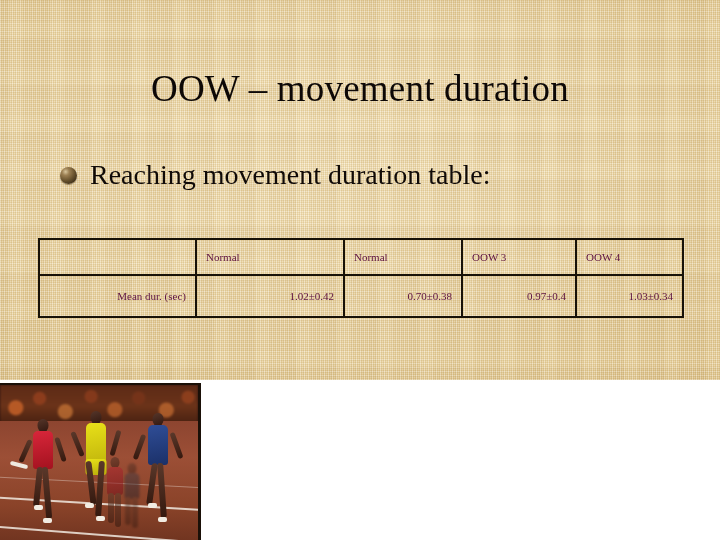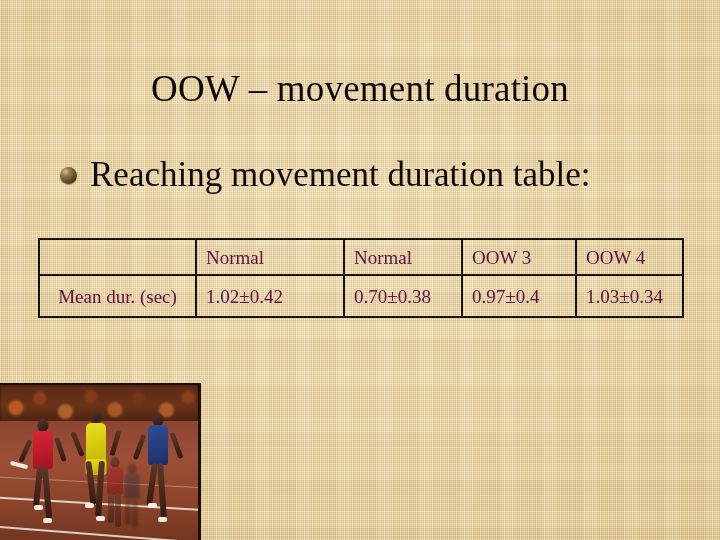--- a/index.html
+++ b/index.html
@@ -10,21 +10,21 @@
     width: 720px;
     height: 540px;
     overflow: hidden;
     font-family: "Liberation Serif", "DejaVu Serif", serif;
   }
 
   
   #slide {
     position: relative;
     width: 720px;
-    height: 540px;
+    height: 380px;
     background-color: #e9d49b;
     background-image:
       
       repeating-linear-gradient(90deg,
         rgba(255,255,255,0.30) 0px,
         rgba(255,255,255,0.30) 1px,
         rgba(188,150,88,0.14) 1px,
         rgba(188,150,88,0.14) 2px,
         rgba(255,255,255,0.13) 2px,
         rgba(255,255,255,0.13) 3px,
@@ -94,58 +94,58 @@
       radial-gradient(circle at 33% 28%,
         #d8c59c 0%,
         #9b7f52 22%,
         #6a542f 52%,
         #3b2d17 82%,
         #251b0d 100%);
     box-shadow: 0 1px 1px rgba(70,50,20,0.5);
     flex: 0 0 auto;
   }
   #bullet-text {
-    font-size: 35px;
+    font-size: 28px;
     line-height: 30px;
     color: #100a07;
     white-space: nowrap;
   }
 
   
   #data-table {
     position: absolute;
     left: 38px;
     top: 238px;
     width: 644px;
     border-collapse: collapse;
     table-layout: fixed;
   }
   #data-table td {
     border: 2px solid #181208;
     color: #5b1040;
-    font-size: 19px;
+    font-size: 11px;
     line-height: 19px;
     padding: 0 9px;
     vertical-align: middle;
     background: transparent;
   }
   #data-table tr.hdr td { height: 34px; }
   #data-table tr.r1 td  { height: 40px; }
   #data-table tr.r2 td  { height: 55px; }
 
   #data-table td.label {
-    text-align: center;
+    text-align: right;
     vertical-align: middle;
   }
   #data-table tr.hdr td.label { border-right-width: 2px; }
   #data-table td.colhead {
     text-align: left;
   }
   #data-table td.num {
-    text-align: left;
+    text-align: right;
   }
   #data-table tr.r2 td.label { vertical-align: middle; }
   .label-line { display: block; }
 
   
   col.c0 { width: 157px; }
   col.c1 { width: 148px; }
   col.c2 { width: 118px; }
   col.c3 { width: 114px; }
   col.c4 { width: 107px; }

